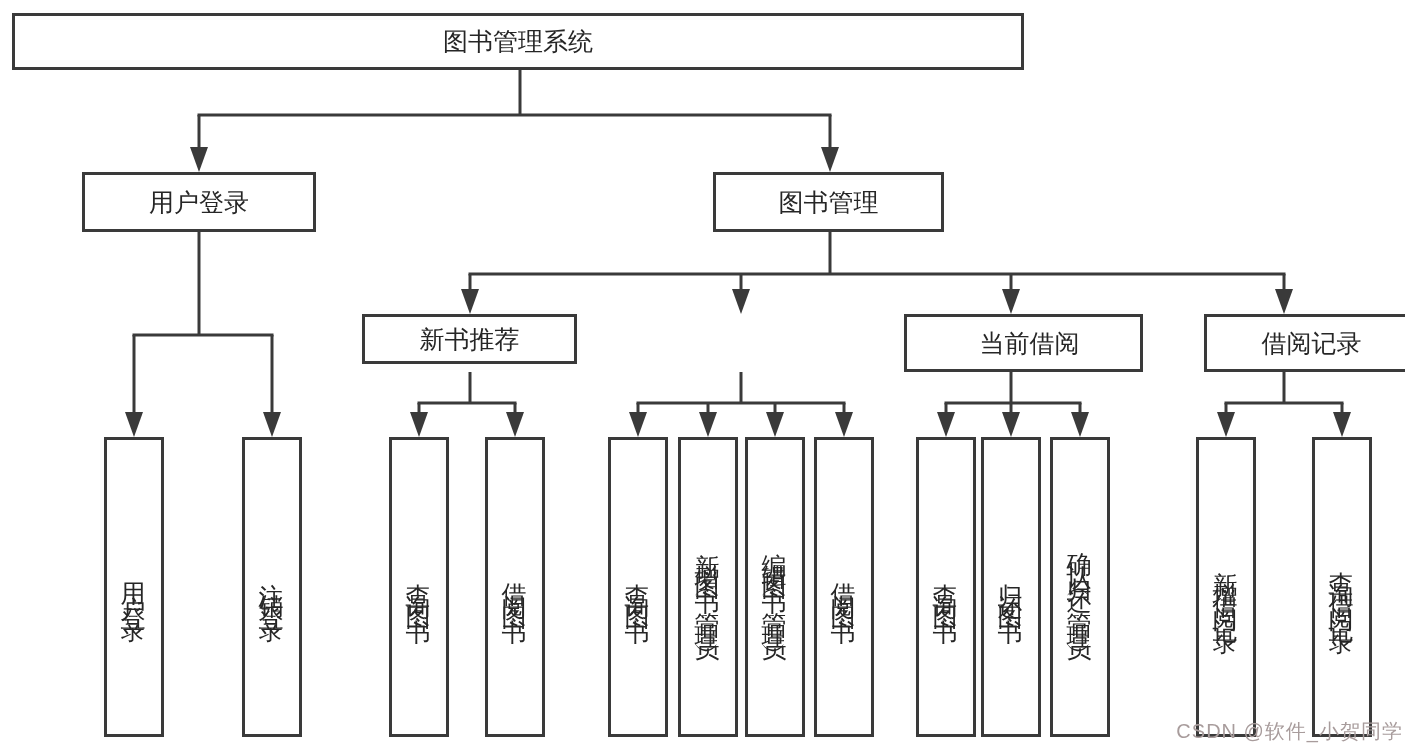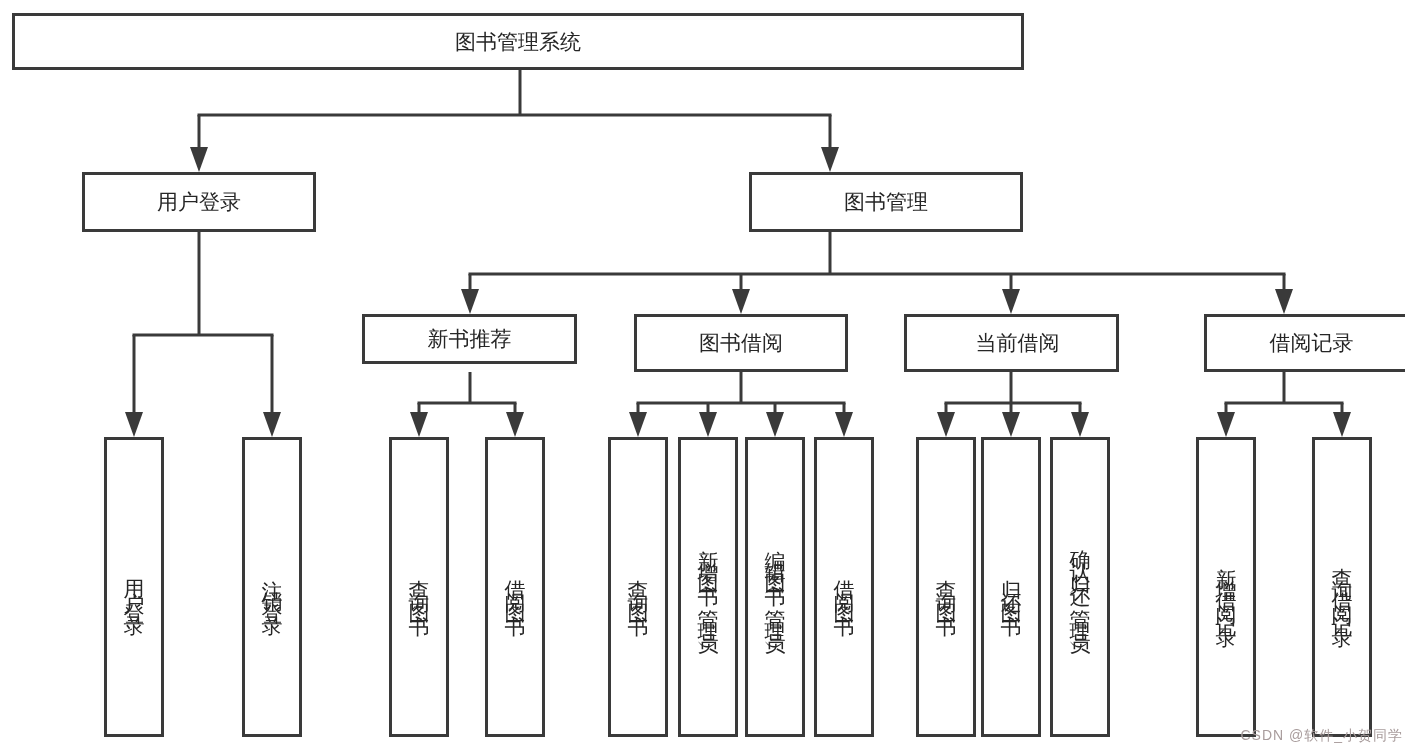--- a/index.html
+++ b/index.html
@@ -13,56 +13,56 @@
   }
   #wires { position: absolute; left: 0; top: 0; width: 1405px; height: 747px; }
   .node {
     position: absolute;
     border: 3px solid #3a3a3a;
     background: #ffffff;
     display: flex;
     align-items: center;
     justify-content: center;
     color: #262626;
-    font-size: 21px;
+    font-size: 25px;
     box-sizing: border-box;
   }
   .vnode span {
     writing-mode: vertical-rl;
     letter-spacing: 12px;
     white-space: nowrap;
   }
   
   .b-root  { left: 12px;   top: 13px;  width: 1012px; height: 57px; }
   .b-l2a   { left: 82px;   top: 172px; width: 234px;  height: 60px; }
-  .b-l2b   { left: 749px;  top: 172px; width: 274px;  height: 60px; }
+  .b-l2b   { left: 713px;  top: 172px; width: 231px;  height: 60px; }
   .b-l3a   { left: 362px;  top: 314px; width: 215px;  height: 50px; }
   .b-l3b   { left: 634px;  top: 314px; width: 214px;  height: 58px; }
-  .b-l3c   { left: 904px;  top: 314px; width: 215px;  height: 58px; padding-left: 12px; }
+  .b-l3c   { left: 904px;  top: 314px; width: 239px;  height: 58px; padding-left: 12px; }
   .b-l3d   { left: 1176px; top: 314px; width: 215px;  height: 58px; margin-left: 28px; }
   
   .vnode   { top: 437px; height: 300px; width: 60px; }
   .v1  { left: 104px; }
   .v2  { left: 242px; }
   .v3  { left: 389px; }
   .v4  { left: 485px; }
   .v5  { left: 608px; }
   .v6  { left: 678px; }
   .v7  { left: 745px; }
   .v8  { left: 814px; }
   .v9  { left: 916px; }
   .v10 { left: 981px; }
   .v11 { left: 1050px; }
   .v12 { left: 1196px; }
   .v13 { left: 1312px; }
   #watermark {
     position: absolute;
     right: 2px;
     bottom: 2px;
-    font-size: 14px;
+    font-size: 20px;
     color: #a89c9c;
     letter-spacing: 1px;
   }
 </style>
 </head>
 <body>
 
 <div id="stage">
 
   <svg id="wires" viewBox="0 0 1405 747" xmlns="http://www.w3.org/2000/svg">
@@ -133,21 +133,20 @@
       <polygon points="1333,412 1351,412 1342,437"></polygon>
     </g>
   </svg>
 
   <div class="node b-root">图书管理系统</div>
 
   <div class="node b-l2a">用户登录</div>
   <div class="node b-l2b">图书管理</div>
 
   <div class="node b-l3a">新书推荐</div>
-  <div class="node b-l3b">图书借阅</div>
   <div class="node b-l3c">当前借阅</div>
   <div class="node b-l3d">借阅记录</div>
 
   <div class="node vnode v1">
     <span>用户登录</span>
     </div>
   <div class="node vnode v2">
     <span>注销登录</span>
     </div>
 

